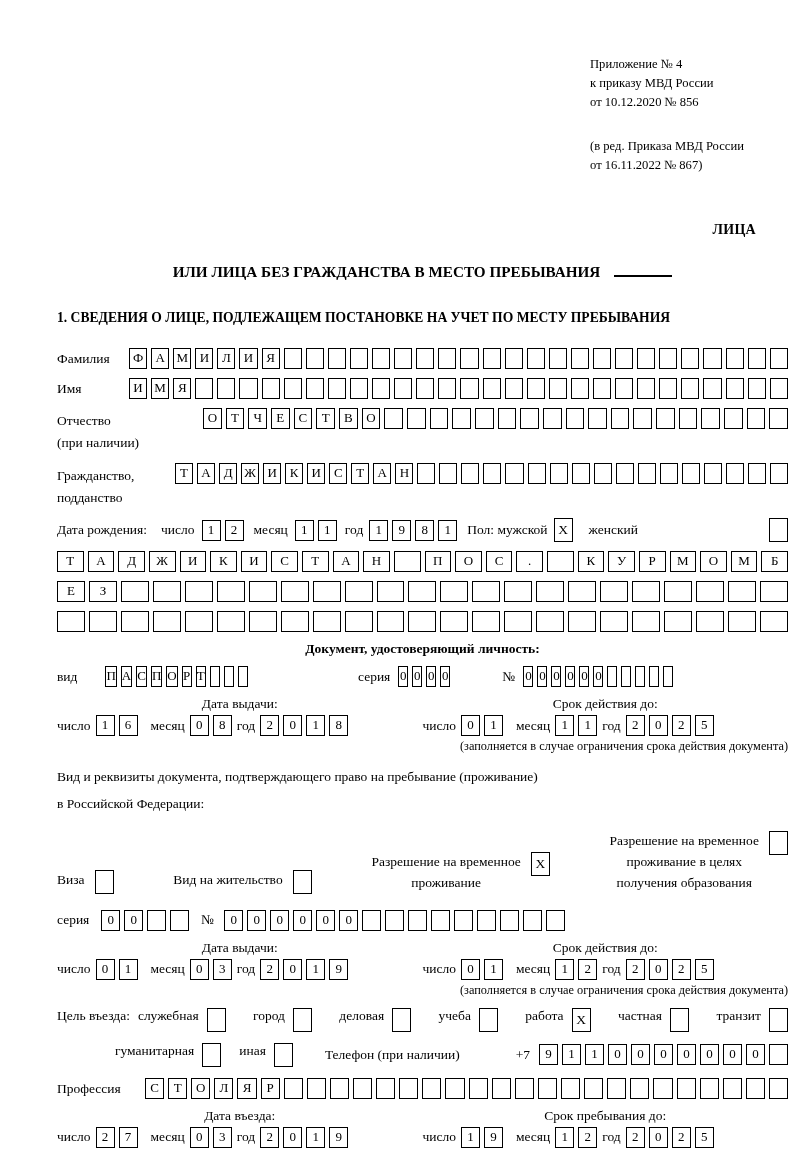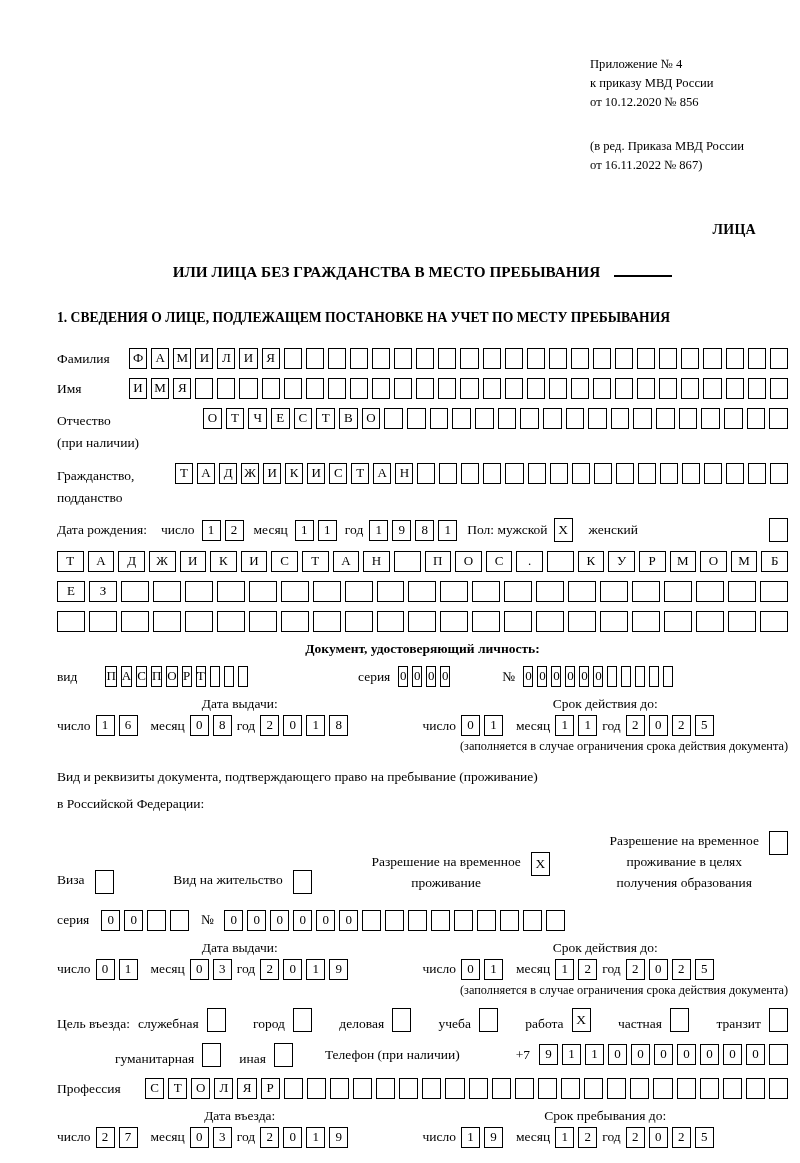--- a/index.html
+++ b/index.html
@@ -40,21 +40,21 @@
   .noter{text-align:right;font-size:12.3px;margin:3px 0 10px 0;}
 
   .dochead{text-align:center;font-weight:bold;margin:3px 0 9px 0;}
   .intro{white-space:pre-line;line-height:1.95;margin:2px 0 6px 0;}
 
   .optrow{display:flex;justify-content:space-between;align-items:flex-end;margin:14px 0 16px 0;}
   .opt{display:flex;align-items:flex-start;gap:10px;}
   .optlbl{text-align:center;white-space:pre-line;line-height:1.55;}
 
   .prow{display:flex;justify-content:space-between;align-items:center;margin-bottom:11px;}
-  .pi{display:flex;align-items:flex-end;gap:8px;}
+  .pi{display:flex;align-items:flex-start;gap:8px;}
   .prow2{display:flex;align-items:center;gap:18px;padding-left:58px;margin-bottom:11px;}
   .phone{display:flex;align-items:center;gap:9px;margin-left:auto;}
   .mla{margin-left:auto;}
   .mlf{margin-left:14px;}
 </style>
 </head>
 <body>
 
 <div class="page">
 

